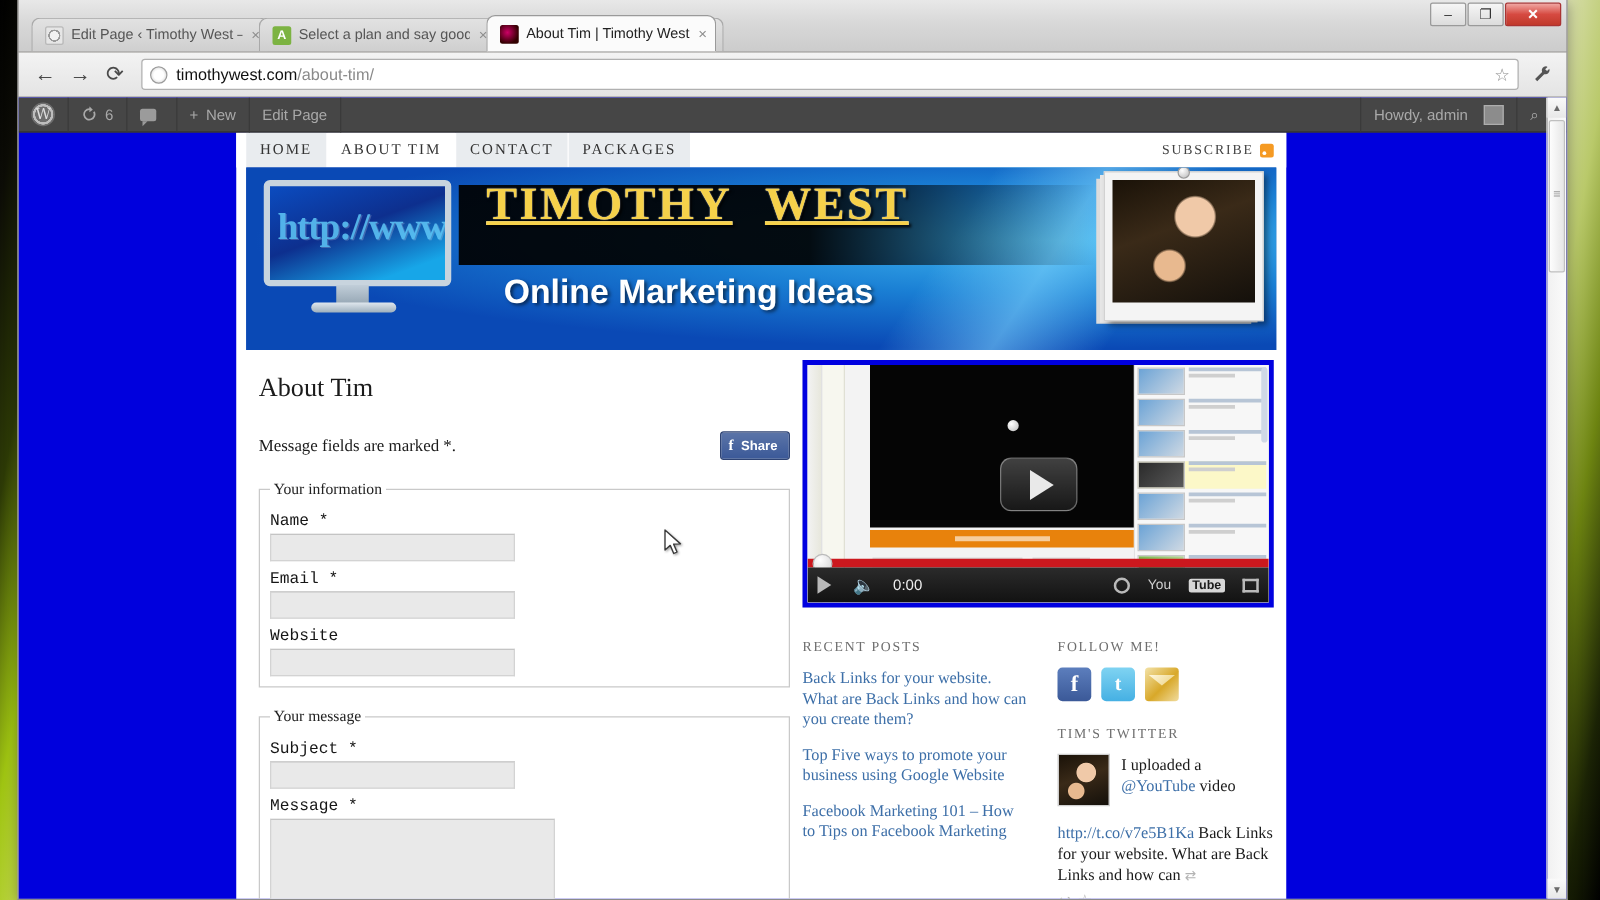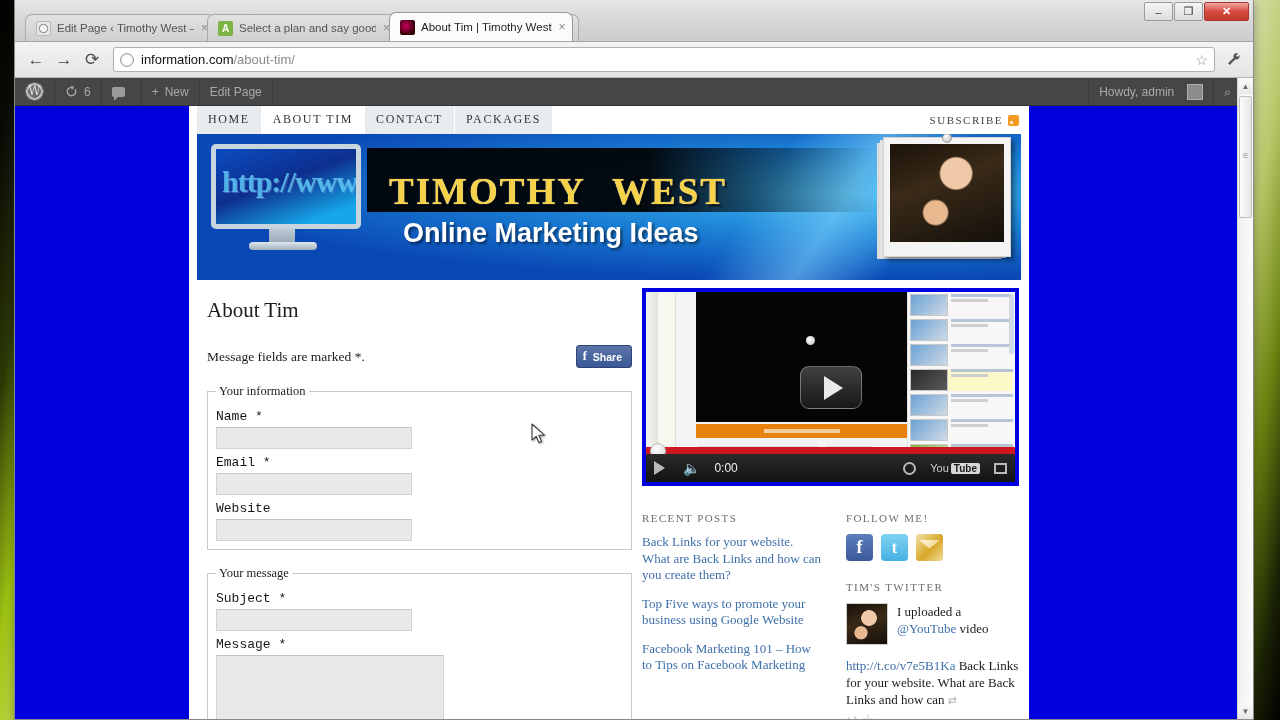--- a/index.html
+++ b/index.html
@@ -244,26 +244,27 @@
   }
   #monitor .base {
     position:absolute; left:44px; top:100px; width:68px; height:8px;
     border-radius:4px; background: linear-gradient(to bottom,#dfe7ee,#9fb0bd);
   }
   #banner-black {
     position:absolute; left:170px; top:14px; width:510px; height:64px;
     background: linear-gradient(to right, rgba(0,0,0,0.92) 55%, rgba(0,0,0,0.0) 100%);
   }
   #banner-title {
-    position:absolute; left:192px; top:36px;
+    position:absolute; left:192px; top:8px;
     font-family:"Liberation Serif", serif;
     font-weight:bold; font-size:37px;
     letter-spacing:2px;
     color:#f6d14a;
     text-shadow: 0 0 1px #fff, 2px 2px 2px rgba(0,0,0,0.85);
+    text-decoration: underline;
   }
   #banner-title .gap { display:inline-block; width:26px; }
   #banner-sub {
     position:absolute; left:206px; top:84px;
     font-family:"Liberation Sans", sans-serif;
     font-weight:bold; font-size:27px;
     color:#ffffff;
     text-shadow: 2px 2px 3px rgba(0,0,0,0.55);
   }
   #polaroid {
@@ -394,21 +395,21 @@
   #yt-bar {
     position:absolute; left:0; right:0; bottom:0; height:28px;
     background: linear-gradient(to bottom,#2b2b2b,#121212);
     display:flex; align-items:center; color:#d8d8d8; padding:0 8px;
   }
   #yt-bar .play { width:0;height:0;border-left:11px solid #b9b9b9;border-top:7px solid transparent;border-bottom:7px solid transparent; }
   #yt-bar .vol { margin-left:18px; font-size:14px; color:#b9b9b9; }
   #yt-bar .time { margin-left:14px; font-size:12px; font-family:"Liberation Sans",sans-serif; color:#efefef; }
   #yt-bar .right { margin-left:auto; display:flex; align-items:center; gap:14px; }
   #yt-bar .clock { width:13px;height:13px;border-radius:50%;border:2px solid #b9b9b9; }
-  #yt-logo { display:flex; align-items:center; gap:2px; font-family:"Liberation Sans",sans-serif; font-size:11px; color:#cfcfcf;}
+  #yt-logo { display:flex; align-items:center; gap:14px; font-family:"Liberation Sans",sans-serif; font-size:11px; color:#cfcfcf;}
   #yt-logo .tube { background:#d7d7d7; color:#1a1a1a; padding:0 3px; border-radius:2px; font-weight:bold; font-size:10px;}
   #yt-full { width:13px;height:11px;border:2px solid #b9b9b9; border-left:none;border-right:none; position:relative;}
   #yt-full:before,#yt-full:after{content:"";position:absolute;top:-2px;bottom:-2px;width:2px;background:#b9b9b9;}
   #yt-full:before{left:0;} #yt-full:after{right:0;}
 
   
   #widgets { display:flex; margin-top: 26px; font-family:"Liberation Serif", serif; }
   #w-left { width: 196px; padding-right: 14px; border-right:0; }
   #w-right { width: 183px; padding-left: 8px; }
   .wtitle {
@@ -511,21 +512,21 @@
       <div class="wbtn close">✕</div>
     </div>
   </div>
 
   <div id="toolbar">
     <div class="navbtn">←</div>
     <div class="navbtn">→</div>
     <div class="navbtn">⟳</div>
     <div id="omnibox">
       <span id="omni-icon"></span>
-      <span id="omni-text"><span>information.com</span><span class="path">/about-tim/</span></span>
+      <span id="omni-text"><span>timothywest.com</span><span class="path">/about-tim/</span></span>
       <span id="omni-star">☆</span>
     </div>
     <div class="toolicon">
       <svg width="15" height="15" viewBox="0 0 16 16">
         <path d="M11.5 1a3.6 3.6 0 0 0-3.3 5l-6 6 1.8 1.8 6-6a3.6 3.6 0 0 0 4.4-4.6l-2 2-1.6-1.6 2-2A3.6 3.6 0 0 0 11.5 1z" fill="#555"></path>
       </svg>
     </div>
   </div>
 
   <div id="viewport">

